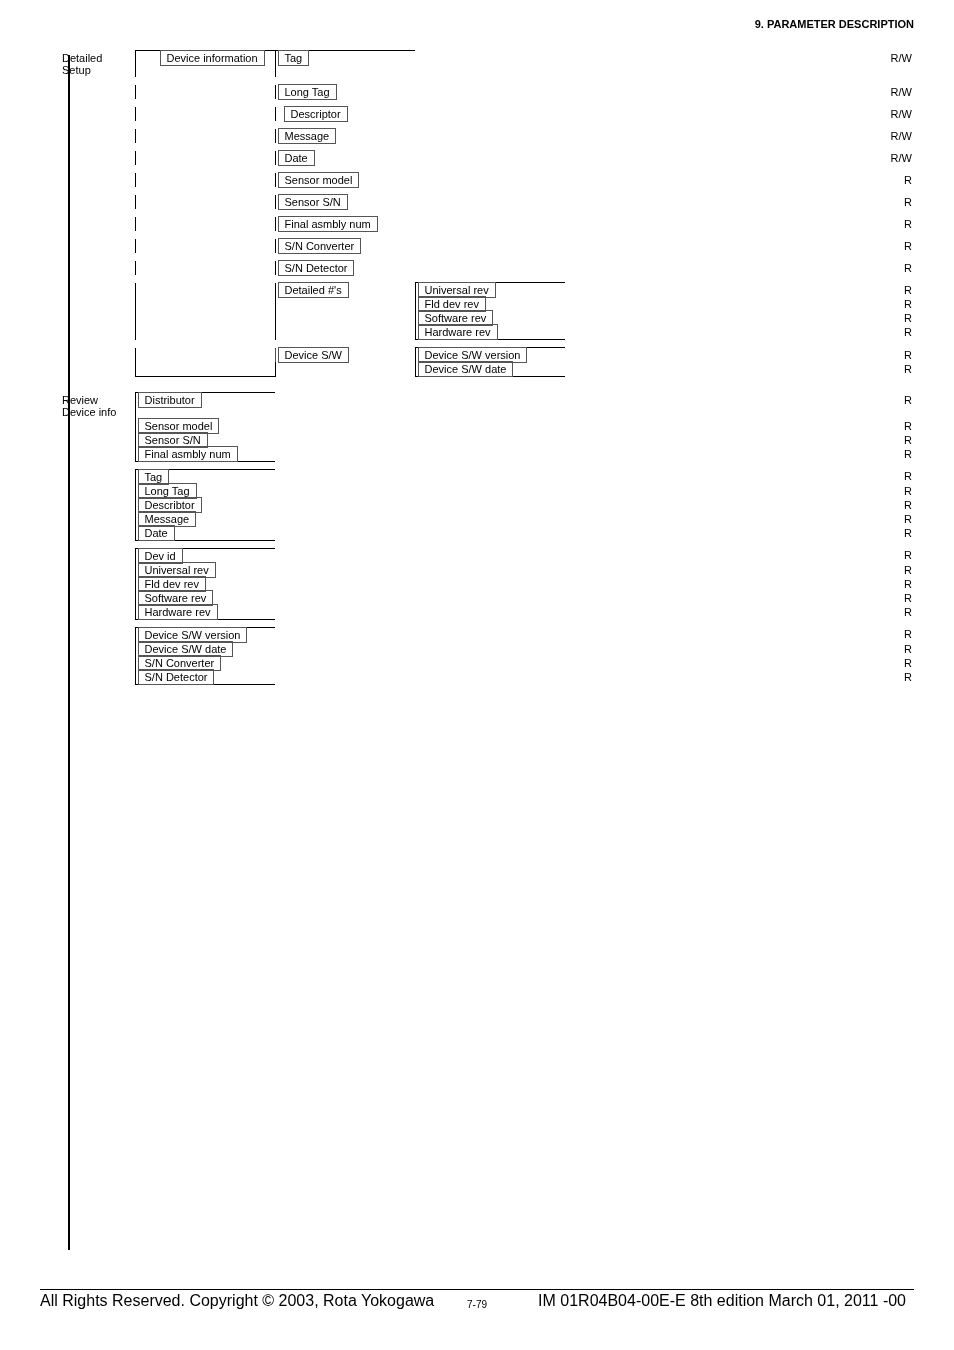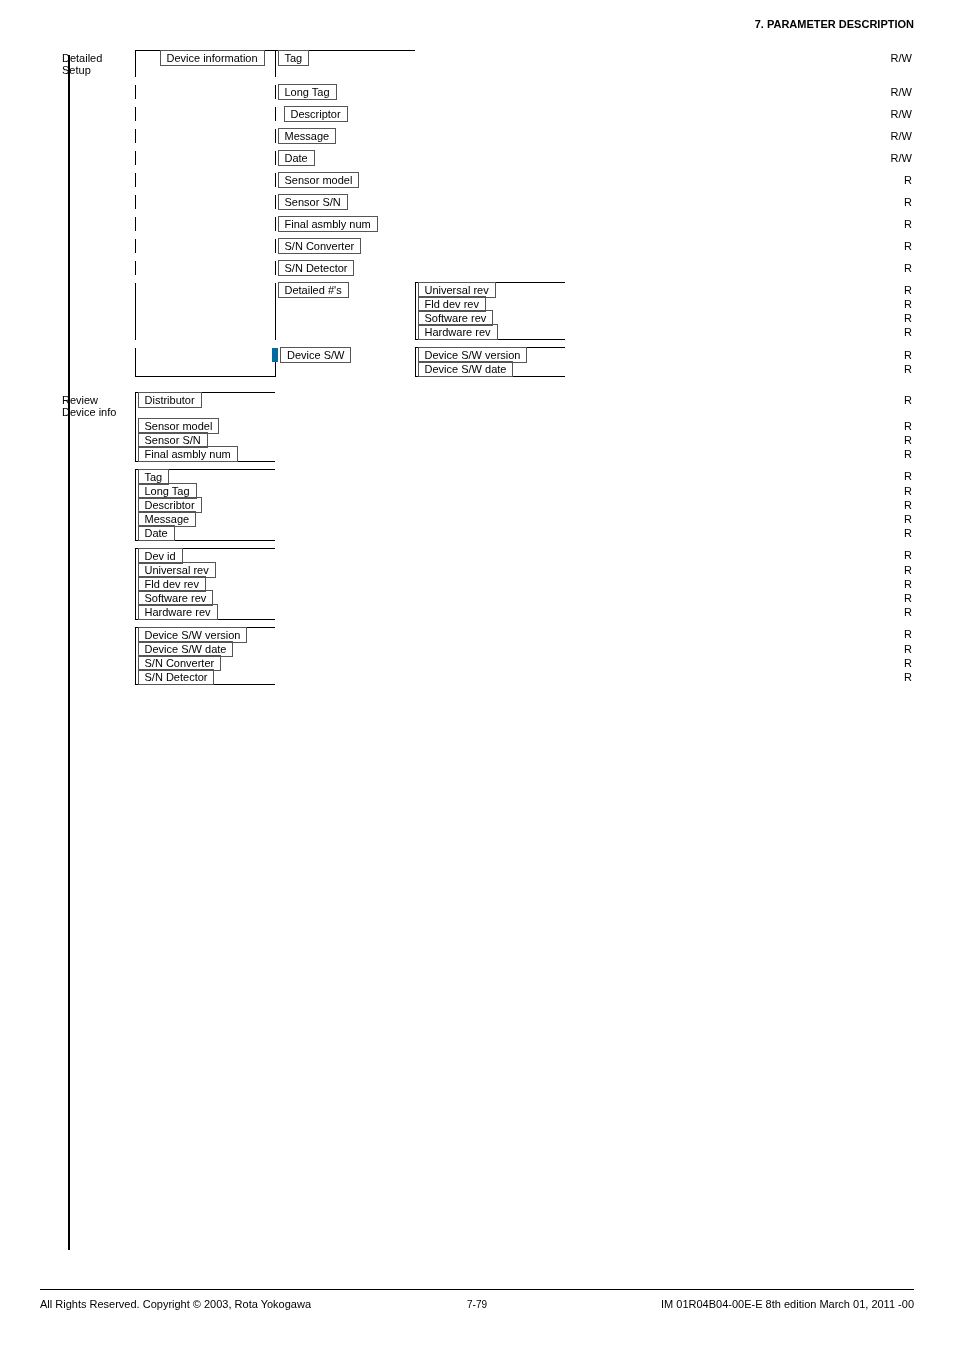--- a/index.html
+++ b/index.html
@@ -42,24 +42,24 @@
       left: 40px;
       right: 40px;
       height: 1px;
       background: #000;
     }
 
     .footer-text {
       position: absolute;
       bottom: 40px;
       left: 40px;
-      right: 40px;
+      right: 48px;
       display: flex;
       justify-content: space-between;
-      font-size: 11px;
+      font-size: 16px;
     }
 
     .footer-center {
       position: absolute;
       bottom: 40px;
       left: 50%;
       transform: translateX(-50%);
       font-size: 10px;
     }
 
@@ -85,21 +85,21 @@
       padding-right: 20px;
       font-size: 11px;
     }
 
     .spacer-row { height: 8px; }
   </style>
 </head>
 <body>
 
 <div class="page-header">
-  <span>7.  PARAMETER DESCRIPTION</span>
+  <span>9.  PARAMETER DESCRIPTION</span>
 </div>
 
 <div class="left-line"></div>
 
 <div class="main-content">
 
   <table class="layout" style="margin-left: 0;">
 
     <tbody>
         <tr>
@@ -280,21 +280,21 @@
       <td class="rw-col">R</td>
     </tr>
 
     <tr class="spacer-row">
           <td colspan="5"></td>
         </tr>
 
     <tr>
       <td></td>
       <td style="border-left:1px solid #000;"></td>
-      <td style="border-left:6px solid #0369a1;">
+      <td style="border-left:1px solid #0369a1;">
         <span class="bordered">Device S/W</span>
       </td>
       <td style="border-left:1px solid #000; border-top:1px solid #000;">
         <span class="bordered">Device S/W version</span>
       </td>
       <td class="rw-col">R</td>
     </tr>
 
     <tr>
       <td></td>

